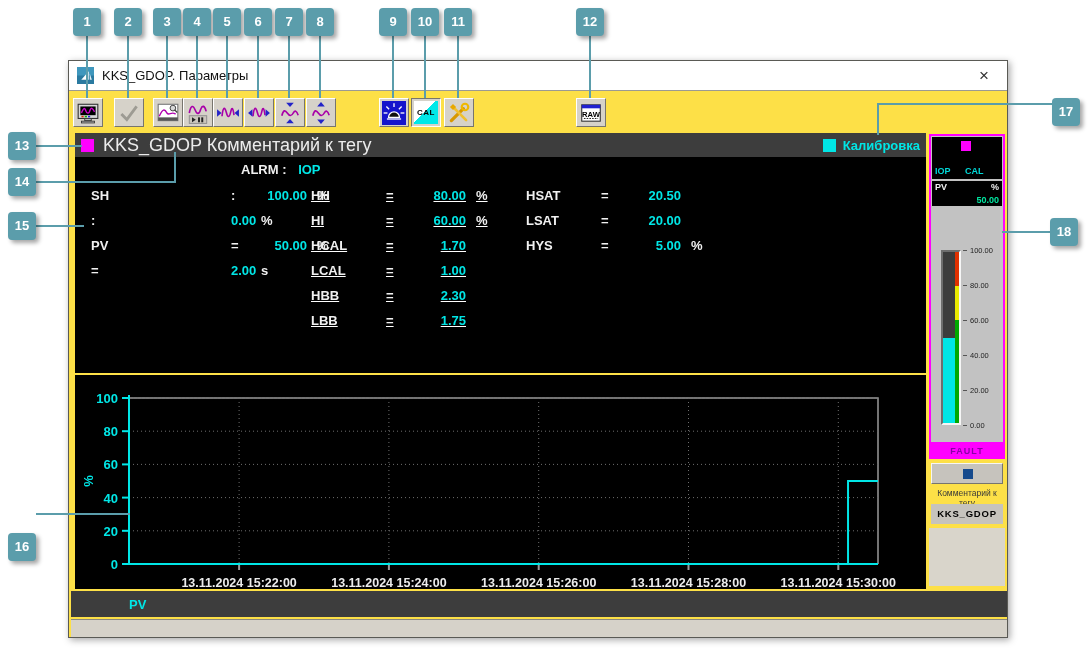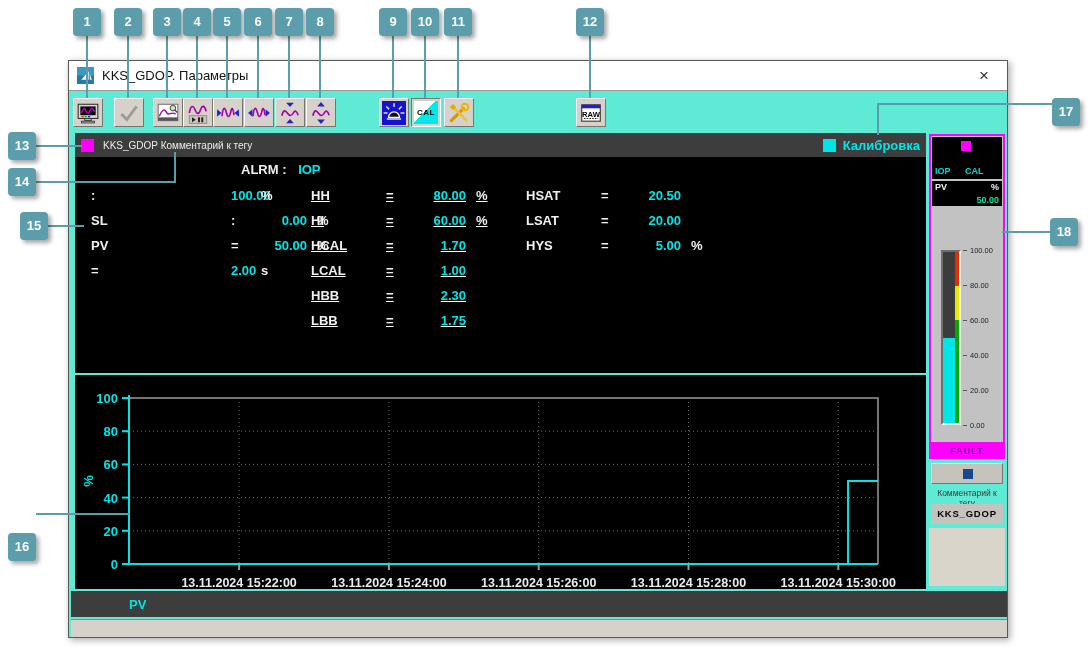--- a/index.html
+++ b/index.html
@@ -1,21 +1,21 @@
 <!DOCTYPE html>
 <html><head>
 <meta charset="utf-8">
 <style>
   * { box-sizing: border-box; margin: 0; padding: 0; }
   body { margin:0; background:#ffffff; font-family:"Liberation Sans", sans-serif; }
   .canvas { position:relative; width:1089px; height:651px; background:#ffffff; overflow:hidden; }
 
   
   .window { position:absolute; left:68px; top:60px; width:940px; height:578px;
-    background:#5eead4; border:1px solid #5a5a55; box-shadow:2px 2px 7px rgba(0,0,0,.35); }
+    background:#fde047; border:1px solid #5a5a55; box-shadow:2px 2px 7px rgba(0,0,0,.35); }
   .titlebar { position:absolute; left:0; top:0; width:100%; height:30px; background:#ffffff;
     border-bottom:1px solid #9c9a92; display:flex; align-items:center; padding:0 8px; }
   .app-icon { width:17px; height:17px; margin-right:8px; }
   .title-text { font-size:13px; color:#111111; }
   .close-btn { position:absolute; right:12px; top:4px; width:22px; height:22px; text-align:center;
     line-height:22px; font-size:17px; color:#333; cursor:default; }
   .toolbar { position:absolute; left:0; top:30px; width:100%; height:42px; }
   .tbtn { position:absolute; top:7px; width:30px; height:29px; background:#d6d2c9;
     border:1px solid; border-color:#ffffff #77756d #77756d #ffffff; padding:0;
     display:flex; align-items:center; justify-content:center; }
@@ -23,21 +23,21 @@
   .cal-face { display:block; width:24px; height:23px; background:linear-gradient(135deg,#ffffff 45%,#00e8e8 45%);
     font-size:8px; font-weight:bold; color:#000; text-align:center; line-height:23px; letter-spacing:.5px;}
   .raw-text { font-size:7px; font-weight:bold; fill:#000; }
 
   
   .hdr-bar { position:absolute; left:6px; top:72px; width:851px; height:24px; background:#3d3d3d;
     display:flex; align-items:center; padding:0 6px; }
   .sq { display:inline-block; width:13px; height:13px; }
   .sq.magenta { background:#ff00ff; }
   .sq.cyan { background:#00e6e6; }
-  .hdr-text { color:#ececec; font-size:10px; margin-left:9px; }
+  .hdr-text { color:#ececec; font-size:18px; margin-left:9px; }
   .hdr-right { margin-left:auto; display:flex; align-items:center; gap:7px; }
   .cal-text { color:#00e6e6; font-size:13px; font-weight:bold; }
 
   
   .param-panel { position:absolute; left:6px; top:96px; width:851px; height:216px; background:#000000;
     color:#ffffff; font-weight:bold; font-size:13px; }
   .alrm-row { position:absolute; left:166px; top:0; height:25px; line-height:25px; }
   .alrm-label { color:#f0f0f0;text-align:center; }
   .alrm-value { color:#00e6e6; margin-left:8px; }
   .param-col { position:absolute; top:26px; }
@@ -225,26 +225,26 @@
       </span>
     </div>
 
     <div class="param-panel">
       <div class="alrm-row">
         <span class="alrm-label">ALRM :</span>
         <span class="alrm-value">IOP</span>
       </div>
       <div id="param-col-a" class="param-col col-a">
           <div class="param-row">
+            <span class="p-label">SH</span>
             <span class="p-sep">:</span>
             <span class="p-value">100.00</span>
             <span class="p-unit">%</span>
           </div>
           <div class="param-row">
-            <span class="p-label">SL</span>
             <span class="p-sep">:</span>
             <span class="p-value">0.00</span>
             <span class="p-unit">%</span>
           </div>
           <div class="param-row">
             <span class="p-label">PV</span>
             <span class="p-sep">=</span>
             <span class="p-value">50.00</span>
             <span class="p-unit">%</span>
           </div>
@@ -435,18 +435,18 @@
       <div class="badge" style="left: 213px; top: 8px;">5</div>
       <div class="badge" style="left: 244px; top: 8px;">6</div>
       <div class="badge" style="left: 275px; top: 8px;">7</div>
       <div class="badge" style="left: 306px; top: 8px;">8</div>
       <div class="badge" style="left: 379px; top: 8px;">9</div>
       <div class="badge" style="left: 411px; top: 8px;">10</div>
       <div class="badge" style="left: 444px; top: 8px;">11</div>
       <div class="badge" style="left: 576px; top: 8px;">12</div>
       <div class="badge" style="left: 8px; top: 132px;">13</div>
       <div class="badge" style="left: 8px; top: 168px;">14</div>
-      <div class="badge" style="left: 20px; top: 212px;">15</div>
+      <div class="badge" style="left: 8px; top: 212px;">15</div>
       <div class="badge" style="left: 8px; top: 500px; margin-top: 33px;">16</div>
       <div class="badge" style="left: 1052px; top: 98px;">17</div>
       <div class="badge" style="left: 1050px; top: 218px;">18</div>
     </div>
 </div>
 
 </body></html>

